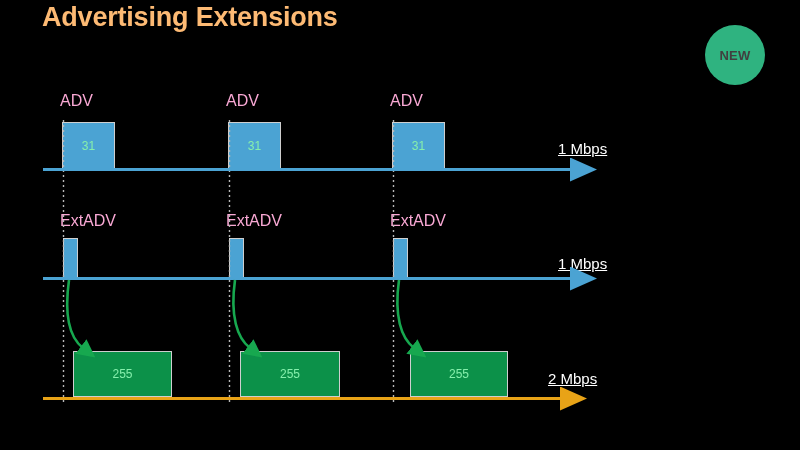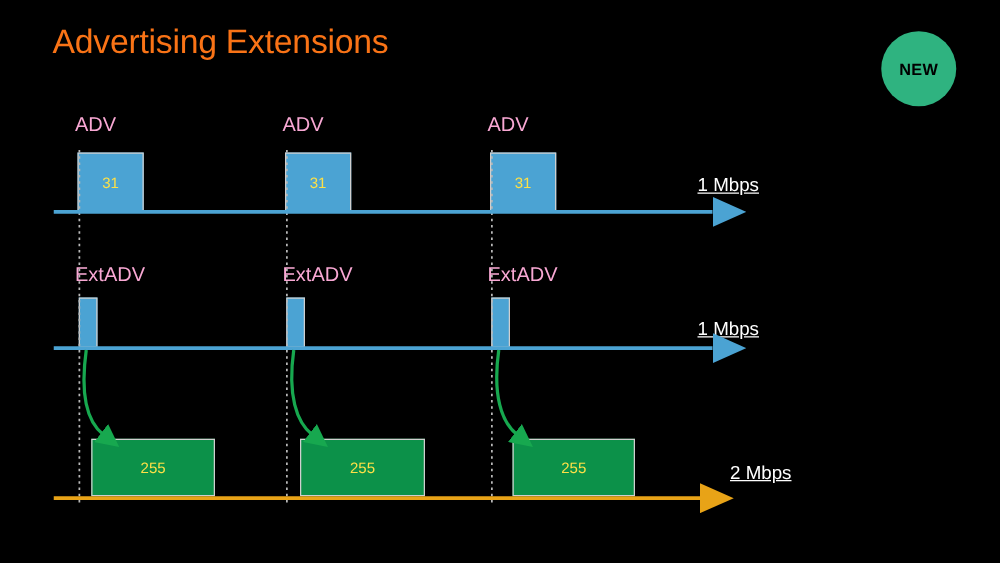--- a/index.html
+++ b/index.html
@@ -18,43 +18,43 @@
   #slide {
     position: absolute;
     left: 0; top: 0;
     width: 800px;
     height: 450px;
     background: #000000;
   }
   #title {
     position: absolute;
     left: 42px;
-    top: 18px;
+    top: 2px;
     font-size: 27px;
-    font-weight: normal;
+    font-weight: bold;
     letter-spacing: -0.2px;
-    color: #f97316;
+    color: #fdba74;
     white-space: nowrap;
   }
   #new-badge {
     position: absolute;
     left: 705px;
     top: 25px;
     width: 60px;
     height: 60px;
     border-radius: 50%;
     background: #2fb380;
     display: flex;
     align-items: center;
     justify-content: center;
   }
   #new-badge .badge-text {
     font-size: 13px;
     font-weight: bold;
-    color: #000000;
+    color: #404040;
     letter-spacing: 0.3px;
   }
 
   
   #diagram {
     position: absolute;
     left: 0;
     top: 0;
     width: 800px;
     height: 450px;
@@ -69,21 +69,21 @@
   }
   .pkt-label {
     position: absolute;
     font-size: 16px;
     color: #f9a8d4;
     white-space: nowrap;
   }
   .blk-value {
     position: absolute;
     font-size: 12px;
-    color: #fde047;
+    color: #86efac;
     white-space: nowrap;
     text-align: center;
   }
   .block {
     position: absolute;
     box-sizing: border-box;
   }
   .block.adv {
     background: #4ba3d3;
     border: 1px solid #cfcfcf;
@@ -133,21 +133,21 @@
   <div class="row-label" style="left:558px; top:255px;">1 Mbps</div>
 
   <div class="block sec" style="left:73px; top:351px; width:99px; height:46px;"></div>
   <div class="block sec" style="left:240px; top:351px; width:100px; height:46px;"></div>
   <div class="block sec" style="left:410px; top:351px; width:98px; height:46px;"></div>
 
   <div class="blk-value" style="left:73px; top:367px; width:99px;">255</div>
   <div class="blk-value" style="left:240px; top:367px; width:100px;">255</div>
   <div class="blk-value" style="left:410px; top:367px; width:98px;">255</div>
 
-  <div class="row-label" style="left:584px; top:370px;">2 Mbps</div>
+  <div class="row-label" style="left:548px; top:370px;">2 Mbps</div>
 
   <svg id="diagram" viewBox="0 0 800 450">
     <defs>
       <marker id="arrow-blue" markerWidth="9" markerHeight="8" refX="0" refY="4" orient="auto">
         <path d="M0,0 L9,4 L0,8 z" fill="#4ba3d3"></path>
       </marker>
       <marker id="arrow-orange" markerWidth="9" markerHeight="8" refX="0" refY="4" orient="auto">
         <path d="M0,0 L9,4 L0,8 z" fill="#e8a317"></path>
       </marker>
       <marker id="arrow-green" markerWidth="7" markerHeight="7" refX="1" refY="3.5" orient="auto">

